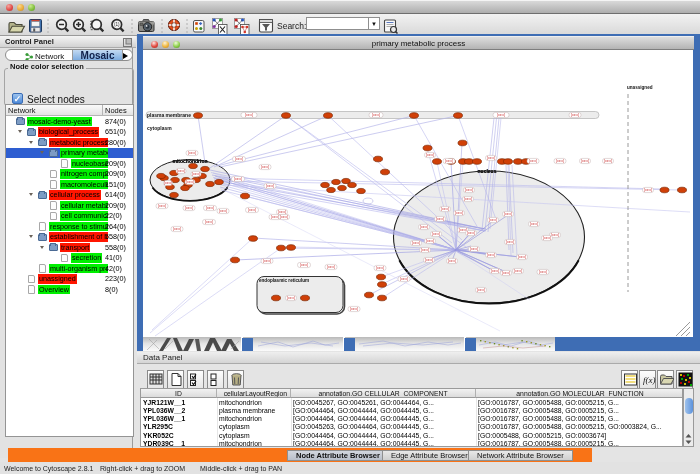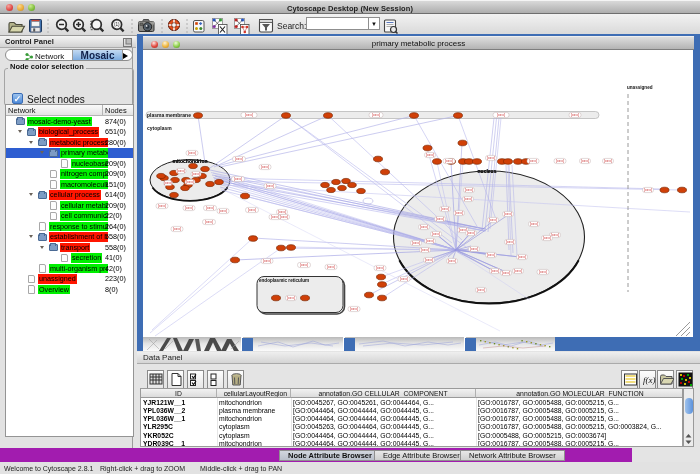--- a/index.html
+++ b/index.html
@@ -36,21 +36,21 @@
 .trow .lab{position:absolute;top:0.5px;height:9.5px;line-height:9.5px;color:#000;padding:0 1px;overflow:hidden}
 .trow .num{position:absolute;left:99px;top:0.5px;color:#000;line-height:9.5px}
 .g{background:#00f000}
 .r{background:#ff1500}
 .folder{position:absolute;top:2px;width:9px;height:7px;background:#7d9cc4;border:1px solid #4a6a94;border-radius:1px}
 .folder:before{content:"";position:absolute;left:0;top:-2px;width:4px;height:2px;background:#7d9cc4;border:1px solid #4a6a94;border-bottom:none;border-radius:1px 1px 0 0}
 .file{position:absolute;top:1px;width:7px;height:8.5px;background:#fdfdfd;border:1px solid #a8a8a8;border-radius:0 2px 0 0}
 .tri{position:absolute;top:3.5px;width:0;height:0;border-top:3.6px solid #6a625a;border-left:2.8px solid transparent;border-right:2.8px solid transparent}
 
 #statusrow{left:0;top:462px;width:700px;height:12px;background:#e2e2e2;font-size:7px;color:#222}
-#tabsrow{left:0;top:448px;width:632px;height:14px;background:#a21caf}
+#tabsrow{left:8px;top:448px;width:584px;height:14px;background:#f97316}
 .btab{position:absolute;top:2px;height:11px;font-size:7.5px;color:#111;background:linear-gradient(#e8e8e8,#cfcfcf);border:1px solid #8f8f8f;line-height:10px;padding:0 8px}
 
 #netwin{left:137px;top:34px;width:563px;height:317px;background:#3e6db4}
 #nettitle{position:absolute;left:6px;top:2px;width:551px;height:14px;background:linear-gradient(#dedede,#b4b4b4);border-bottom:1px solid #7e7e7e;border-top:1px solid #eee}
 #nettitle .t{position:absolute;width:100%;text-align:center;font-size:8px;color:#111;top:2px}
 #netcanvas{position:absolute;left:6px;top:16px;width:550px;height:287px;background:#fff}
 #netbottom{position:absolute;left:6px;top:303px;width:557px;height:14px;background:#f4f4f4}
 
 #dpanel{left:137px;top:352px;width:563px;height:96px;background:#e4e4e4}
 #dphead{position:absolute;left:0;top:0;width:563px;height:12px;background:linear-gradient(#efefef,#d4d4d4);border-bottom:1px solid #aaa;font-size:8px;color:#222;padding:1px 0 0 6px}
@@ -62,21 +62,20 @@
 .dcell{position:absolute;top:0;height:8.3px;overflow:hidden;padding-left:2px}
 #dscroll{position:absolute;left:546px;top:36px;width:11px;height:59px;background:#ececec;border:1px solid #9a9a9a}
 #dthumb{position:absolute;left:1px;top:9px;width:8px;height:16px;background:linear-gradient(90deg,#9fc2ec,#5b92dc);border-radius:4px}
 </style></head>
 <body>
 
 <div class="abs" id="titlebar">
   <div class="abs light" style="left:6px;background:radial-gradient(circle at 35% 30%,#f6a69f,#df4744 60%,#b03330)"></div>
   <div class="abs light" style="left:17px;background:radial-gradient(circle at 35% 30%,#fbd88f,#e9aa38 60%,#bd8426)"></div>
   <div class="abs light" style="left:28px;background:radial-gradient(circle at 35% 30%,#c9eb8e,#7fbe3c 60%,#5e9627)"></div>
-  <div class="abs t">Cytoscape Desktop (New Session)</div>
 </div>
 
 <div class="abs" id="toolbar">
   <div class="abs" id="searchlbl">Search:</div>
   <div class="abs" id="searchbox"></div>
   <div class="abs" id="searcharrow">▼</div>
   <svg width="700" height="22" style="left:0">
     <g stroke="#b0b0b0" stroke-dasharray="2 2">
         <line x1="48" y1="3" x2="48" y2="19"></line>
         <line x1="132" y1="3" x2="132" y2="19"></line>

